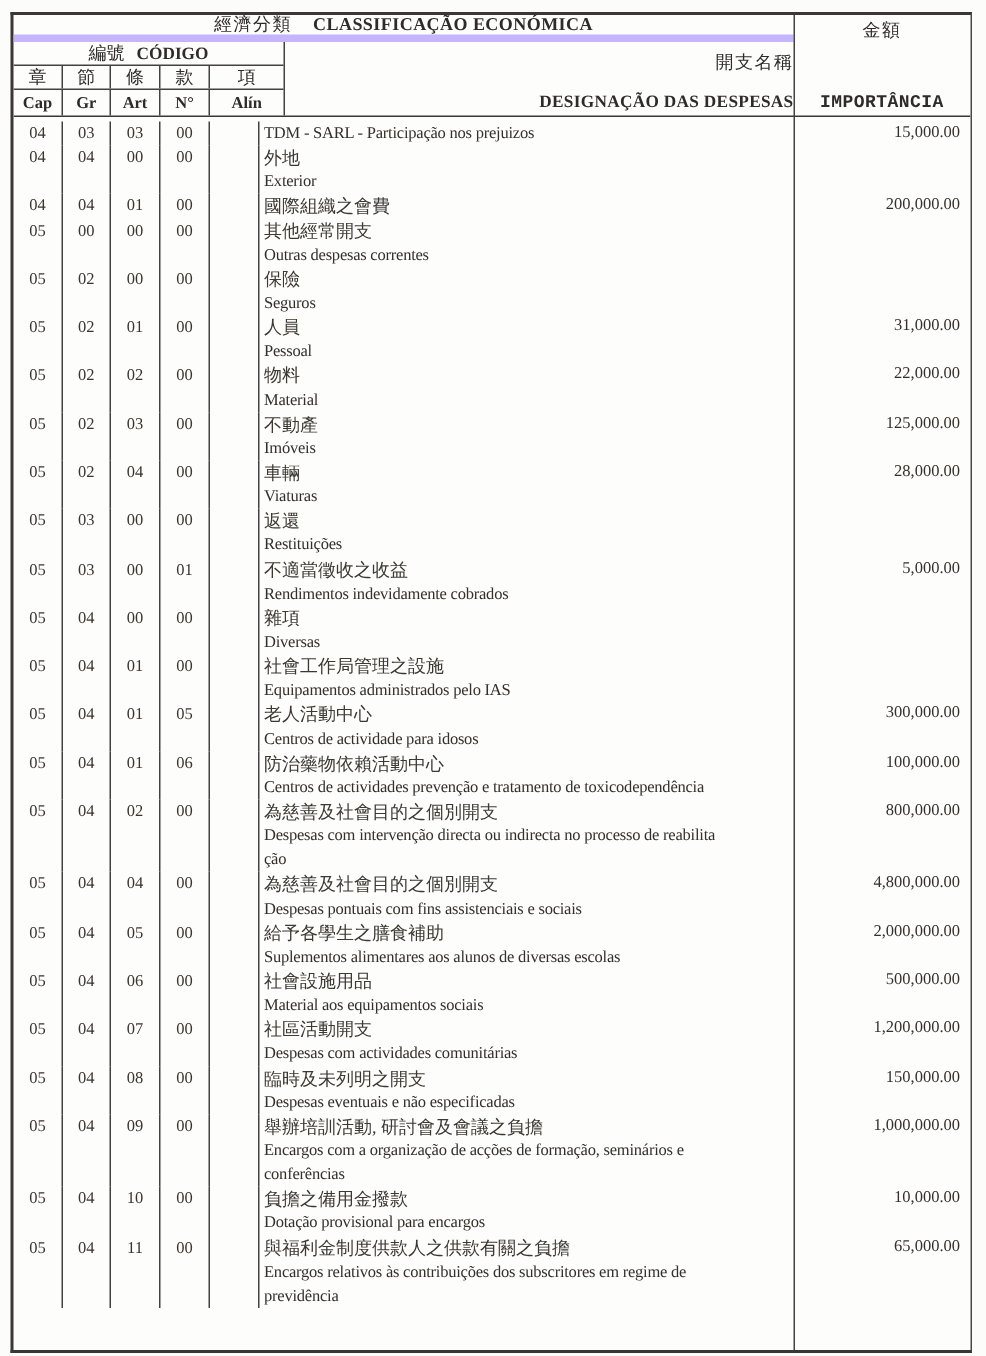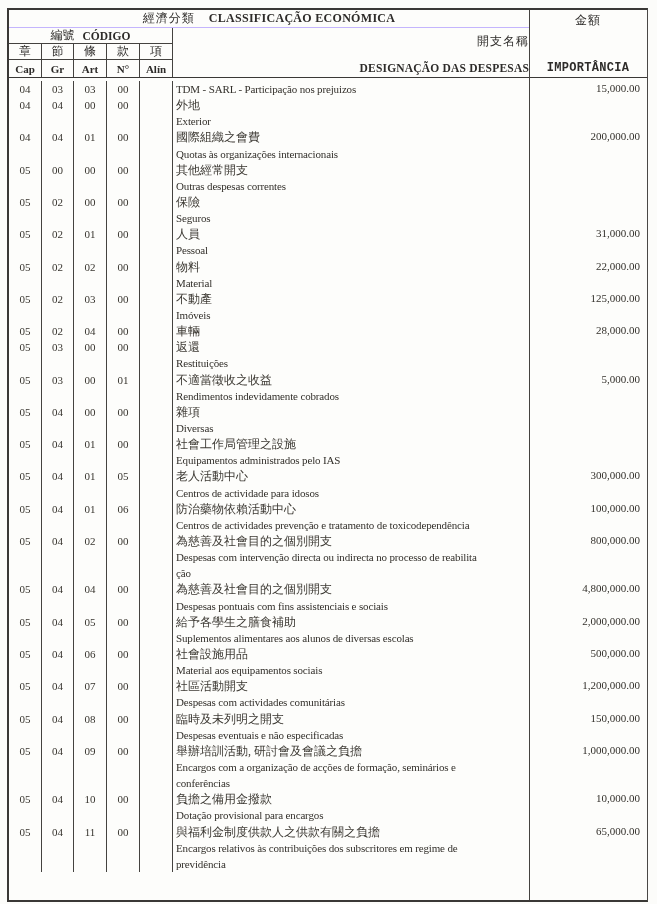--- a/index.html
+++ b/index.html
@@ -24,27 +24,27 @@
   }
   .amount-divider {
     position: absolute; left: 520px; top: 0; bottom: 0; width: 1px;
     background: #44423f; z-index: 5;
   }
 
   
   .header { display: flex; height: 68px; border-bottom: 1px solid #3a3836; }
   .header-main { width: 520px; display: flex; flex-direction: column; }
   .h-row1 {
-    height: 18px; border-bottom: 1px solid #c4b5fd;
+    height: 18px; border-bottom: 5px solid #c4b5fd;
     display: flex; align-items: center; justify-content: center; gap: 14px;
   }
   .h-row1 .zh { font-size: 12px; letter-spacing: 1px; }
   .h-row1 .pt { font-size: 12px; font-weight: bold; letter-spacing: 0.3px; }
   .h-rest { flex: 1; display: flex; }
-  .code-block { width: 164px; display: flex; flex-direction: column; border-right: 1px solid #44423f; }
+  .code-block { width: 181px; display: flex; flex-direction: column; border-right: 1px solid #44423f; }
   .h-row2 {
     height: 16px; border-bottom: 1px solid #44423f;
     display: flex; align-items: center; justify-content: center; gap: 8px;
   }
   .h-row2 .zh { font-size: 12px; }
   .h-row2 .pt { font-size: 11.5px; font-weight: bold; }
   .h-row3, .h-row4 { display: flex; height: 16px; }
   .h-row3 { border-bottom: 1px solid #44423f; }
   .h-row4 { flex: 1; }
   .hc { display: flex; align-items: center; justify-content: center; border-right: 1px solid #44423f; }
@@ -161,21 +161,20 @@
   </div>
 
   <div class="row">
     <div class="c w-cap">04</div>
     <div class="c w-gr">04</div>
     <div class="c w-art">01</div>
     <div class="c w-n">00</div>
     <div class="c w-alin"></div>
     <div class="desig">
       <div class="line zh">國際組織之會費</div>
-      <div class="line pt">Quotas às organizações internacionais</div>
 
     </div>
     <div class="amt">200,000.00</div>
   </div>
 
   <div class="row">
     <div class="c w-cap">05</div>
     <div class="c w-gr">00</div>
     <div class="c w-art">00</div>
     <div class="c w-n">00</div>
@@ -245,20 +244,21 @@
   </div>
 
   <div class="row">
     <div class="c w-cap">05</div>
     <div class="c w-gr">02</div>
     <div class="c w-art">04</div>
     <div class="c w-n">00</div>
     <div class="c w-alin"></div>
     <div class="desig">
       <div class="line zh">車輛</div>
+      <div class="line pt">Viaturas</div>
 
     </div>
     <div class="amt">28,000.00</div>
   </div>
 
   <div class="row">
     <div class="c w-cap">05</div>
     <div class="c w-gr">03</div>
     <div class="c w-art">00</div>
     <div class="c w-n">00</div>

